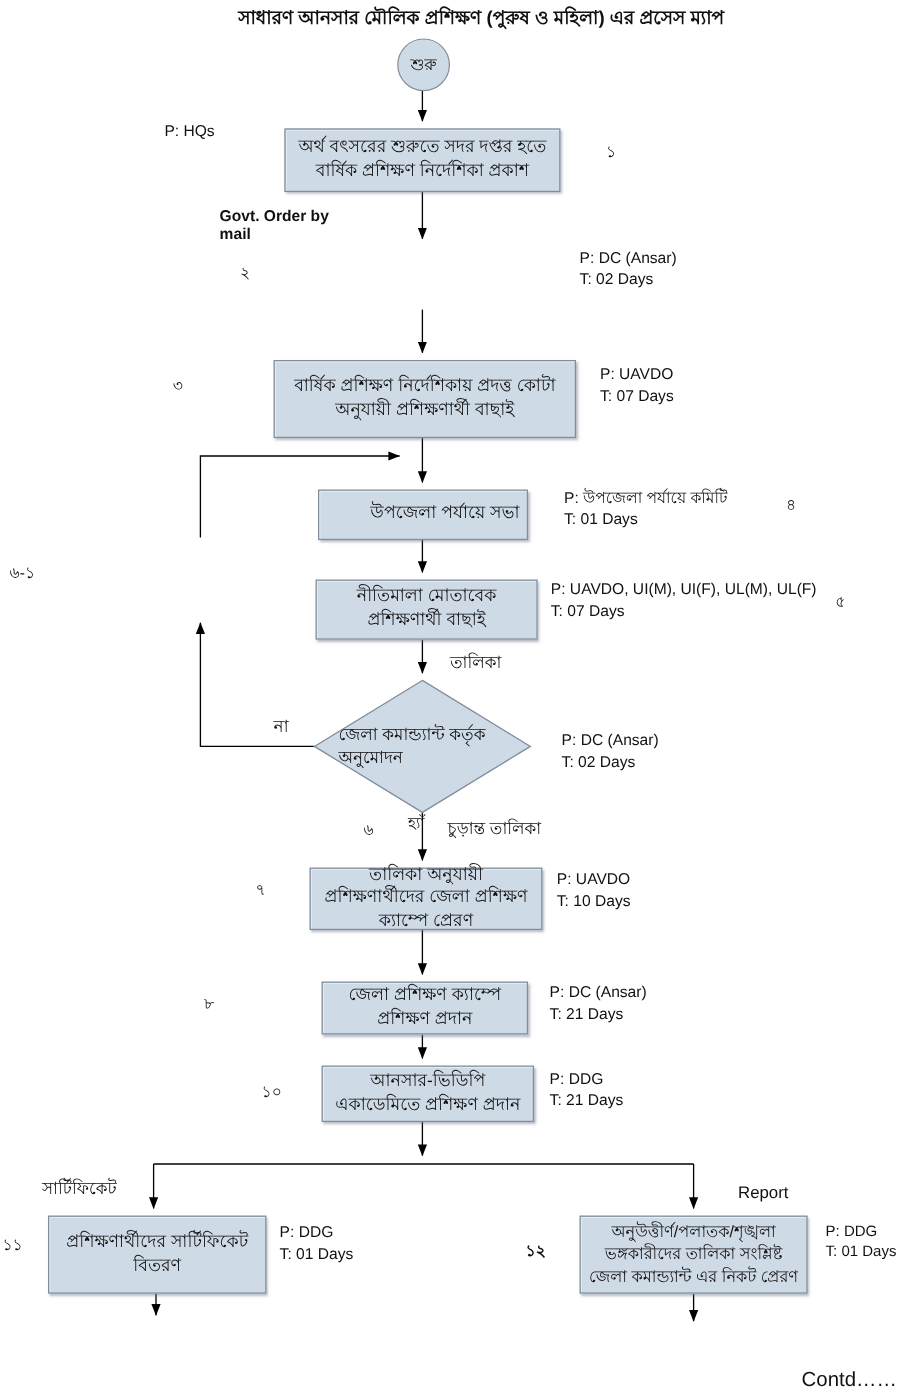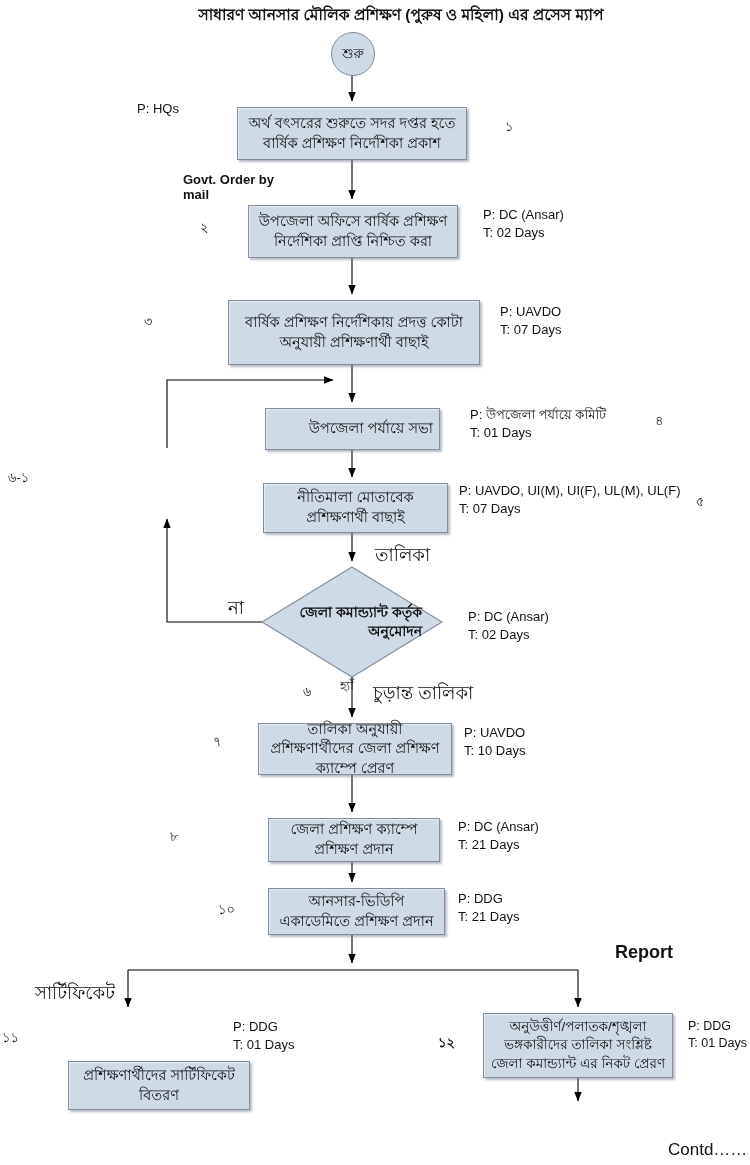--- a/index.html
+++ b/index.html
@@ -8,25 +8,25 @@
   .title{position:absolute;top:3px;left:0;width:100%;text-align:center;font-weight:bold;font-size:15.5px;margin-left:26px;}
   svg.wires{position:absolute;left:0;top:0;width:750px;height:1165px;}
   .start{position:absolute;left:331px;top:32px;width:42px;height:42px;border-radius:50%;
          background:var(--node-fill,#d6dfec);border:1px solid var(--node-border,#8a94a2);
          display:flex;align-items:center;justify-content:center;font-size:13.5px;}
   .node{position:absolute;background:var(--node-fill,#d6dfec);border:1px solid var(--node-border,#8a94a2);
         box-shadow:1.5px 2px 2px rgba(110,120,140,.5), inset 1px 1px 0 rgba(255,255,255,.45);
         display:flex;align-items:center;justify-content:flex-end;text-align:center;
         font-size:14.5px;line-height:1.35;padding:2px 6px;box-sizing:border-box;}
   .diamond-label{position:absolute;left:282px;top:584px;width:140px;height:76px;
-        display:flex;align-items:center;justify-content:center;text-align:right;
-        font-size:14px;line-height:1.35;font-weight:bold;}
+        display:flex;align-items:center;justify-content:center;text-align:left;
+        font-size:14px;line-height:1.35;}
   .anno{position:absolute;font-size:13px;line-height:1.35;white-space:nowrap;}
   .step{position:absolute;font-size:13px;}
-  .edge-label{position:absolute;font-size:18px;white-space:nowrap;}
+  .edge-label{position:absolute;font-size:14px;white-space:nowrap;}
   .bold{font-weight:bold;}
   .wrap{white-space:normal;}
   .footer{position:absolute;left:668px;top:1140px;font-size:17px;}
 </style>
 </head>
 <body>
 
 <div class="stage">
 
   <svg class="wires" viewBox="0 0 750 1165">
@@ -59,23 +59,20 @@
 
   <div class="title">সাধারণ আনসার মৌলিক প্রশিক্ষণ (পুরুষ ও মহিলা) এর প্রসেস ম্যাপ</div>
 
   <div class="start">
     <span>শুরু</span>
   </div>
 
   <div class="node" style="left:237px;top:107px;width:230px;height:53px;">
     <span>অর্থ বৎসরের শুরুতে সদর দপ্তর হতে বার্ষিক প্রশিক্ষণ নির্দেশিকা প্রকাশ</span>
   </div>
-  <div class="node" style="left:248px;top:205px;width:210px;height:53px;">
-    <span>উপজেলা অফিসে বার্ষিক প্রশিক্ষণ নির্দেশিকা প্রাপ্তি নিশ্চিত করা</span>
-  </div>
   <div class="node" style="left:228px;top:300px;width:252px;height:65px;">
     <span>বার্ষিক প্রশিক্ষণ নির্দেশিকায় প্রদত্ত কোটা অনুযায়ী প্রশিক্ষণার্থী বাছাই</span>
   </div>
   <div class="node" style="left:265px;top:408px;width:175px;height:42px;">
     <span>উপজেলা পর্যায়ে সভা</span>
   </div>
   <div class="node" style="left:263px;top:483px;width:185px;height:50px;">
     <span>নীতিমালা মোতাবেক প্রশিক্ষণার্থী বাছাই</span>
   </div>
   <div class="diamond-label">
@@ -83,21 +80,21 @@
   </div>
   <div class="node" style="left:258px;top:723px;width:194px;height:52px;">
     <span>তালিকা অনুযায়ী প্রশিক্ষণার্থীদের জেলা প্রশিক্ষণ ক্যাম্পে প্রেরণ</span>
   </div>
   <div class="node" style="left:268px;top:818px;width:172px;height:44px;">
     <span>জেলা প্রশিক্ষণ ক্যাম্পে প্রশিক্ষণ প্রদান</span>
   </div>
   <div class="node" style="left:268px;top:888px;width:177px;height:47px;">
     <span>আনসার-ভিডিপি একাডেমিতে প্রশিক্ষণ প্রদান</span>
   </div>
-  <div class="node" style="left:40px;top:1061px;width:182px;height:49px;margin-left:28px;">
+  <div class="node" style="left:40px;top:1013px;width:182px;height:65px;">
     <span>প্রশিক্ষণার্থীদের  সার্টিফিকেট বিতরণ</span>
   </div>
   <div class="node" style="left:483px;top:1013px;width:190px;height:65px;font-size:13.5px;">
     <span>অনুউত্তীর্ণ/পলাতক/শৃঙ্খলা ভঙ্গকারীদের তালিকা সংশ্লিষ্ট  জেলা কমান্ড্যান্ট এর নিকট প্রেরণ</span>
   </div>
 
   <div class="step" style="left:505px;top:117px;">১</div>
   <div class="step" style="left:200px;top:218px;">২</div>
   <div class="step" style="left:144px;top:312px;">৩</div>
   <div class="step" style="left:655px;top:411px;">৪</div>
@@ -151,17 +148,17 @@
     <div>P: DDG</div>
     <div>T: 01 Days</div>
   </div>
 
   <div class="edge-label bold wrap" style="left:183px;top:172px;width:100px;font-size:13px;">Govt. Order by mail</div>
   <div class="edge-label" style="left:375px;top:541px;">তালিকা</div>
   <div class="edge-label" style="left:228px;top:594px;">না</div>
   <div class="edge-label" style="left:340px;top:677px;font-size:12.5px;">হ্যাঁ</div>
   <div class="edge-label" style="left:373px;top:679px;">চুড়ান্ত তালিকা</div>
   <div class="edge-label" style="left:35px;top:979px;">সার্টিফিকেট</div>
-  <div class="edge-label" style="left:615px;top:942px;font-weight:bold;">Report</div>
+  <div class="edge-label" style="left:615px;top:985px;">Report</div>
 
   <div class="footer">Contd……</div>
 
 </div>
 
 </body></html>

